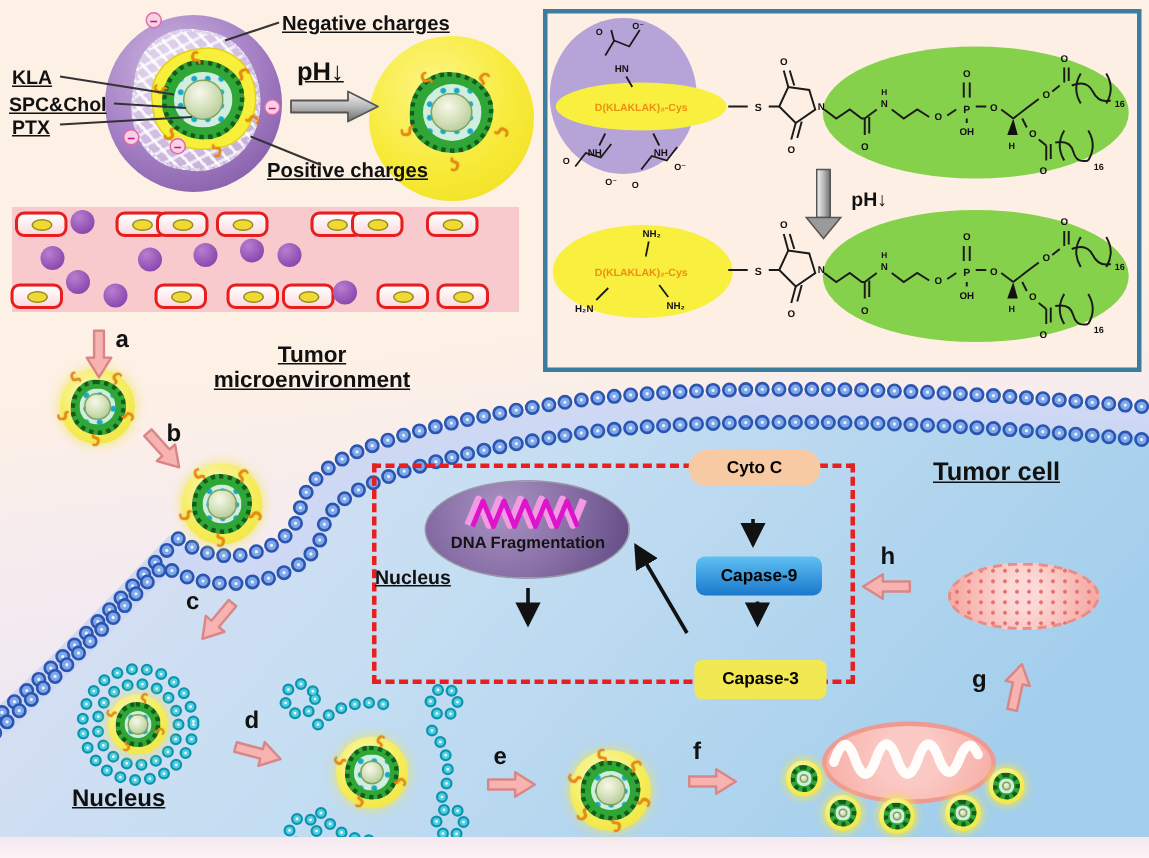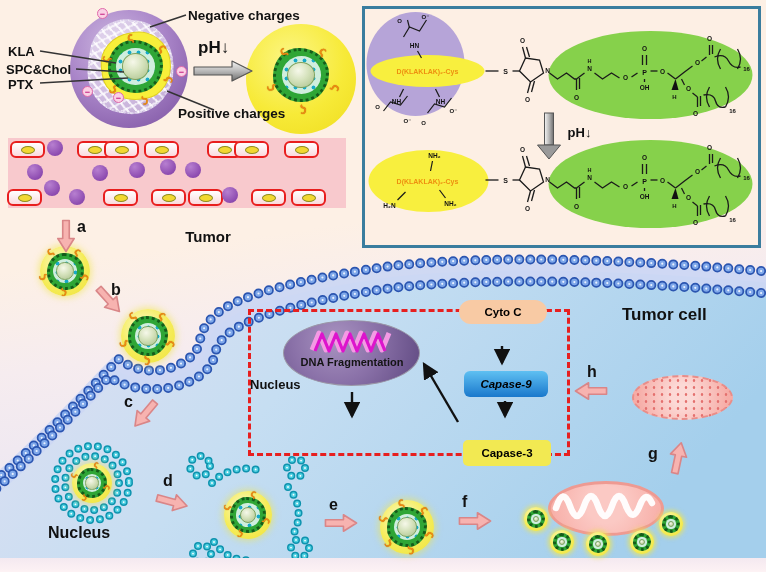--- a/index.html
+++ b/index.html
@@ -4,21 +4,21 @@
 <style>
   html,body{margin:0;padding:0;background:#fff;}
   #stage{position:relative;width:766px;height:572px;overflow:hidden;
     font-family:"Liberation Sans","DejaVu Sans",sans-serif;
     background:linear-gradient(172deg,#fdf0e5 0%,#fdf0e5 40%,#f6ecef 55%,#eae6f3 78%,#eae7f4 100%);}
   .abs{position:absolute;}
   svg{display:block;}
   #under,#over{position:absolute;left:0;top:0;pointer-events:none;}
   #under{z-index:1;} #over{z-index:6;}
   .lyr2{z-index:2;}
-  .lbl{position:absolute;color:#111;font-weight:bold;z-index:4;white-space:nowrap;}
+  .lbl{position:absolute;color:#111;font-weight:bold;z-index:4;white-space:nowrap;text-decoration:underline;}
   .step{position:absolute;color:#111;font-weight:bold;font-size:16px;z-index:5;}
   
   .parrow{position:absolute;width:36px;height:22px;z-index:4;}
   .parrow svg{width:100%;height:100%;overflow:visible;}
   
   .np{position:absolute;border-radius:50%;display:flex;align-items:center;justify-content:center;
       background:radial-gradient(circle at 42% 36%,#fcfad0 0%,#f5ec58 55%,#eee23a 100%);
       box-shadow:0 0 6px 2px rgba(240,230,80,.55);z-index:3;overflow:visible;}
   .lipo{position:relative;width:74%;height:74%;background:#2fa636;border:3px dotted #145c1a;
       border-radius:46% 54% 48% 52%/52% 48% 54% 46%;display:flex;align-items:center;justify-content:center;
@@ -235,20 +235,21 @@
       <div class="vdot" style="left: 121px; top: 24px;"></div>
       <div class="vdot" style="left: 152px; top: 21px;"></div>
       <div class="vdot" style="left: 177px; top: 24px;"></div>
       <div class="vdot" style="left: 36px; top: 42px;"></div>
       <div class="vdot" style="left: 61px; top: 51px;"></div>
       <div class="vdot" style="left: 214px; top: 49px;"></div>
     </div>
 
   <div class="lbl" style="left:126px;top:228px;width:164px;font-size:15px;text-align:center;line-height:17px;white-space:normal;">
     <span>Tumor</span><br>
+    <span>microenvironment</span>
   </div>
   <div class="lbl" style="left:622px;top:305px;font-size:17px;">Tumor cell</div>
   <div class="lbl" style="left:48px;top:524px;font-size:16px;">Nucleus</div>
   <div class="lbl" style="left:250px;top:377px;font-size:13px;">Nucleus</div>
 
   <div class="step" style="left:77px;top:218px;">a</div>
   <div class="step" style="left:111px;top:281px;">b</div>
   <div class="step" style="left:124px;top:393px;">c</div>
   <div class="step" style="left:163px;top:472px;">d</div>
   <div class="step" style="left:329px;top:496px;">e</div>
@@ -357,21 +358,21 @@
       <span class="sq" style="left: 41.4597px; top: 4.3788px; font-size: 11.88px; transform: rotate(408deg);">ς</span>
     </div>
 
   <div id="mito"></div>
   <div id="mito-spiky"></div>
 
   <div id="redbox"></div>
   <div id="nucleus-ellipse"></div>
   <div class="pbox" style="left:288px;top:356px;width:128px;font-size:11px;color:#141414;justify-content:center;">DNA Fragmentation</div>
   <div class="pbox" style="left:459px;top:300px;width:88px;height:24px;border-radius:12px;background:#f8caa4;font-size:11.5px;">Cyto C</div>
-  <div class="pbox" style="left:464px;top:371px;width:84px;height:26px;border-radius:6px;background:linear-gradient(180deg,#5fc0f2,#1a78cc);font-size:11.5px;font-style:italic;">Capase-9</div>
+  <div class="pbox" style="left:464px;top:371px;width:84px;height:26px;border-radius:6px;background:linear-gradient(180deg,#5fc0f2,#1a78cc);font-size:11.5px;">Capase-9</div>
   <div class="pbox" style="left:463px;top:440px;width:88px;height:26px;border-radius:5px;background:#f2e952;font-size:11.5px;">Capase-3</div>
 
   <div id="inset">
     <svg viewBox="0 0 392 236">
       <defs>
         <linearGradient id="gg2" x1="0" y1="0" x2="1" y2="0">
           <stop offset="0" stop-color="#f5f5f5"></stop>
             <stop offset="0.5" stop-color="#b9b9b9"></stop>
             <stop offset="1" stop-color="#6e6e6e"></stop>
         </linearGradient>

